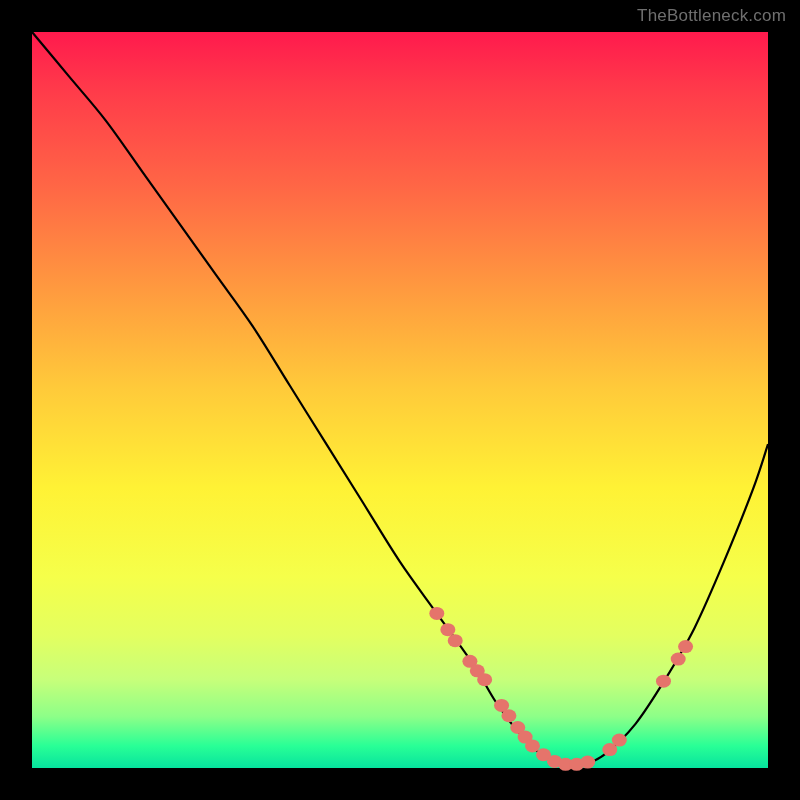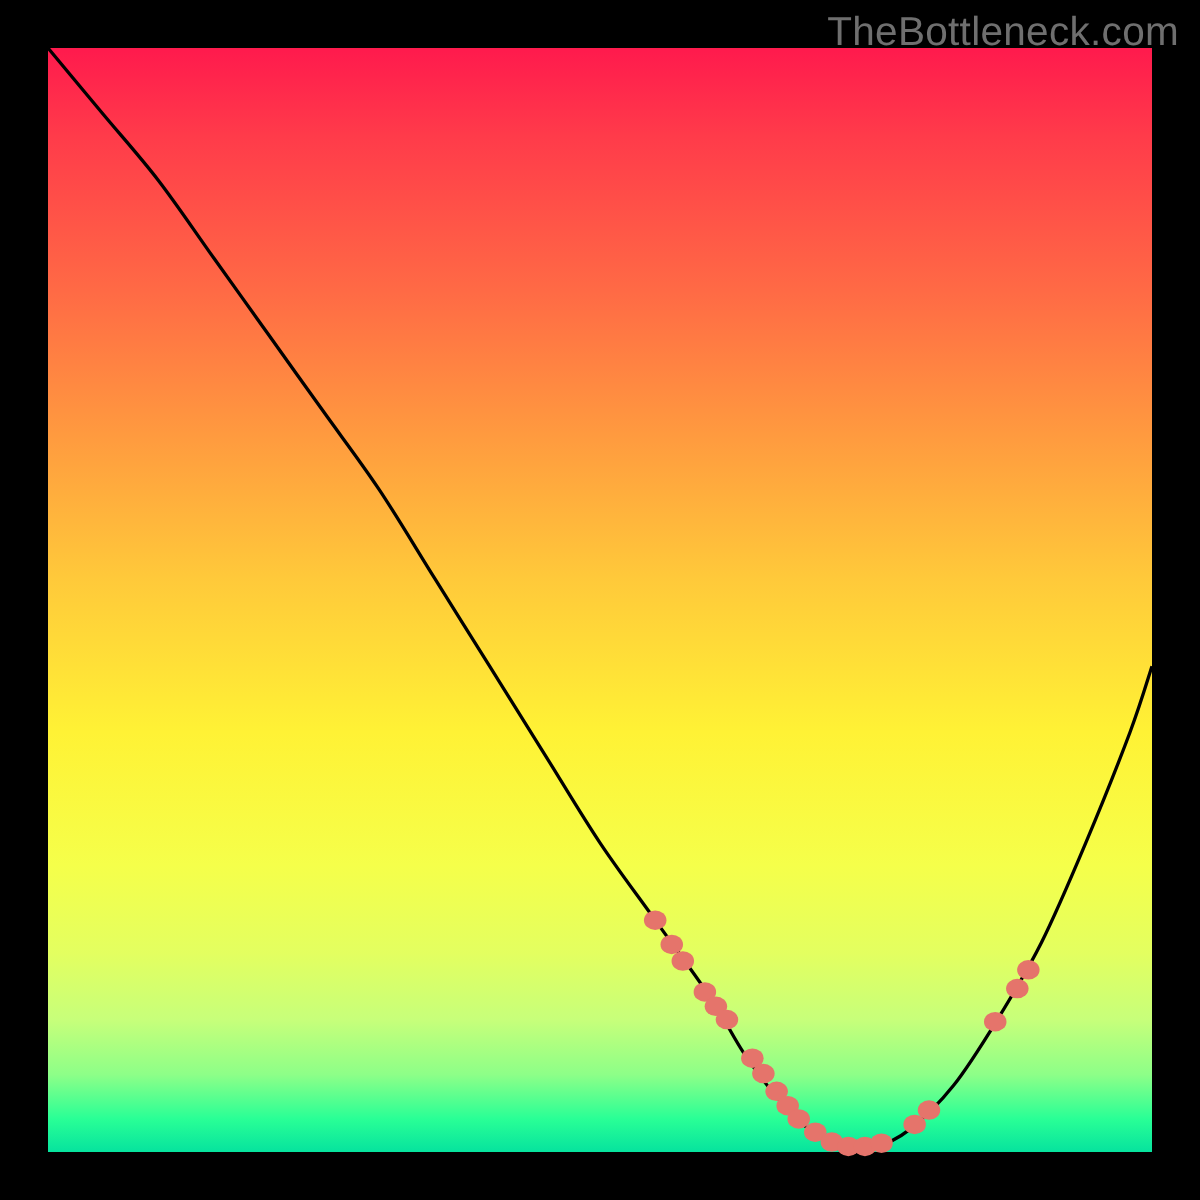--- a/index.html
+++ b/index.html
@@ -30,21 +30,21 @@
       #8dff88 93%,
       #29ff96 97%,
       #06e39e 100%
     );
   }
   .watermark {
     position: absolute;
     top: 6px;
     right: 14px;
     color: #6f6f6f;
-    font-size: 27px;
+    font-size: 17px;
     letter-spacing: 0.2px;
     font-weight: 400;
   }
   svg.plot {
     position: absolute;
     left: 0;
     top: 0;
     width: 736px;
     height: 736px;
     overflow: visible;

